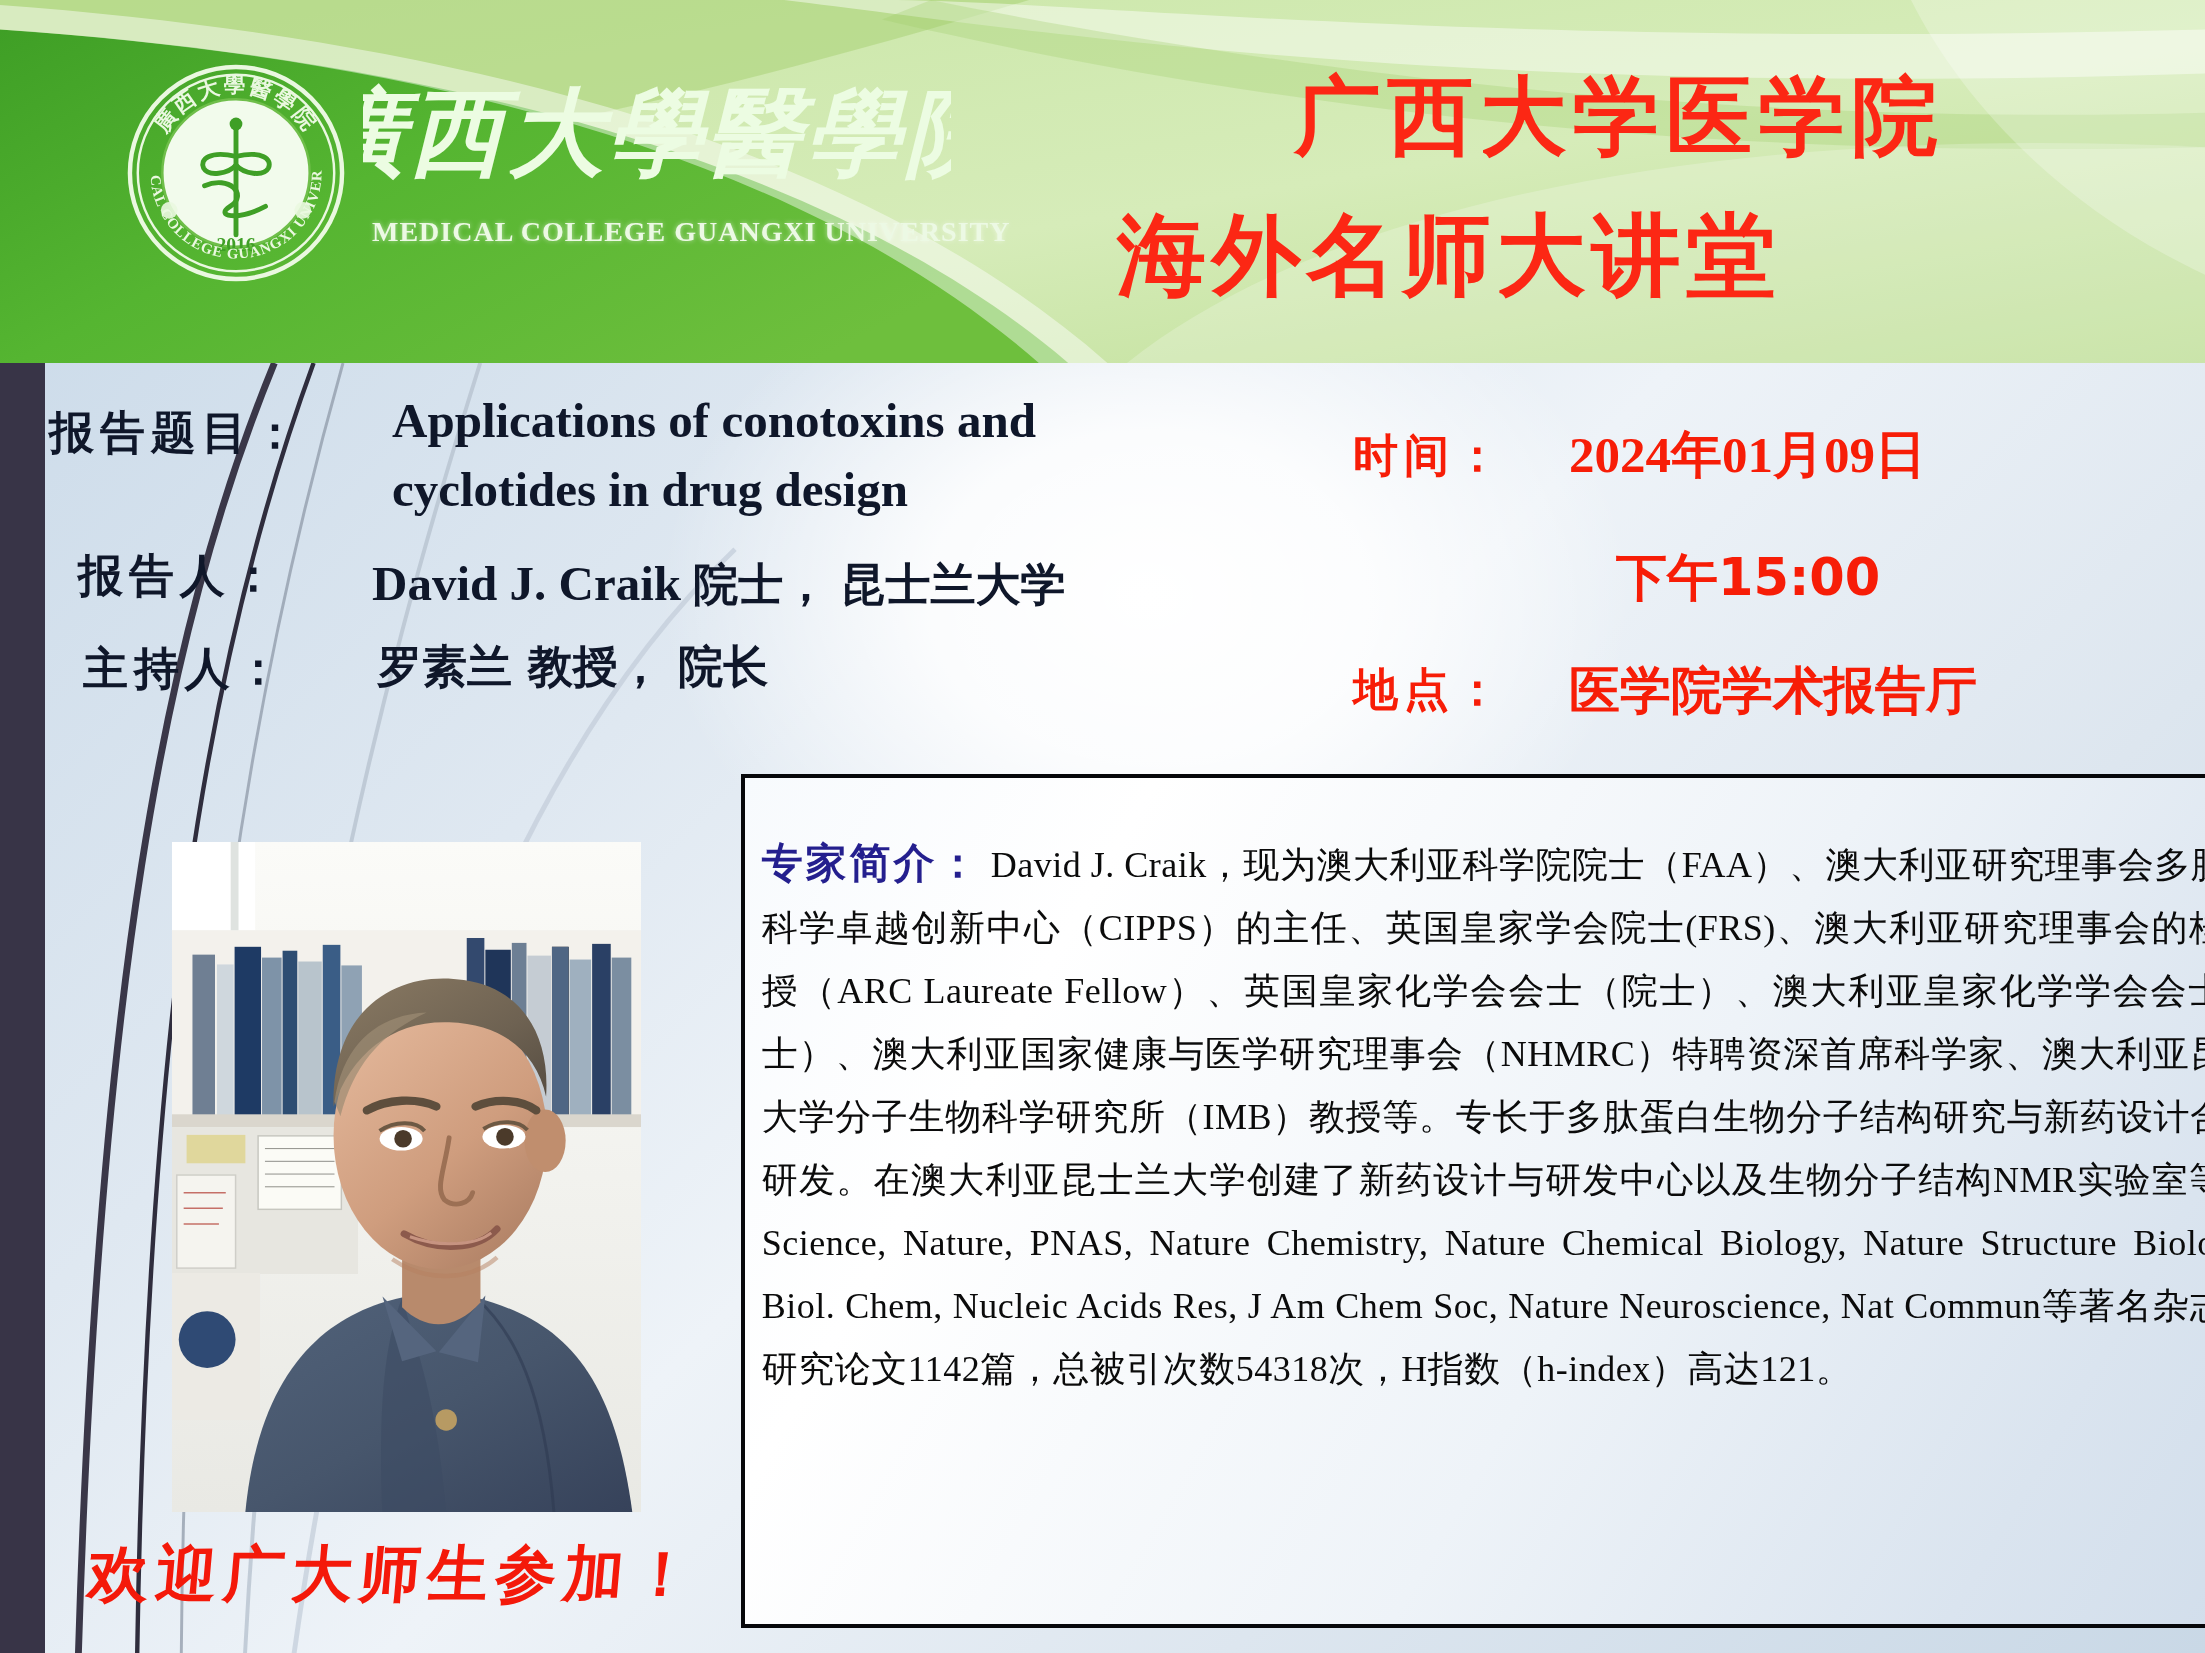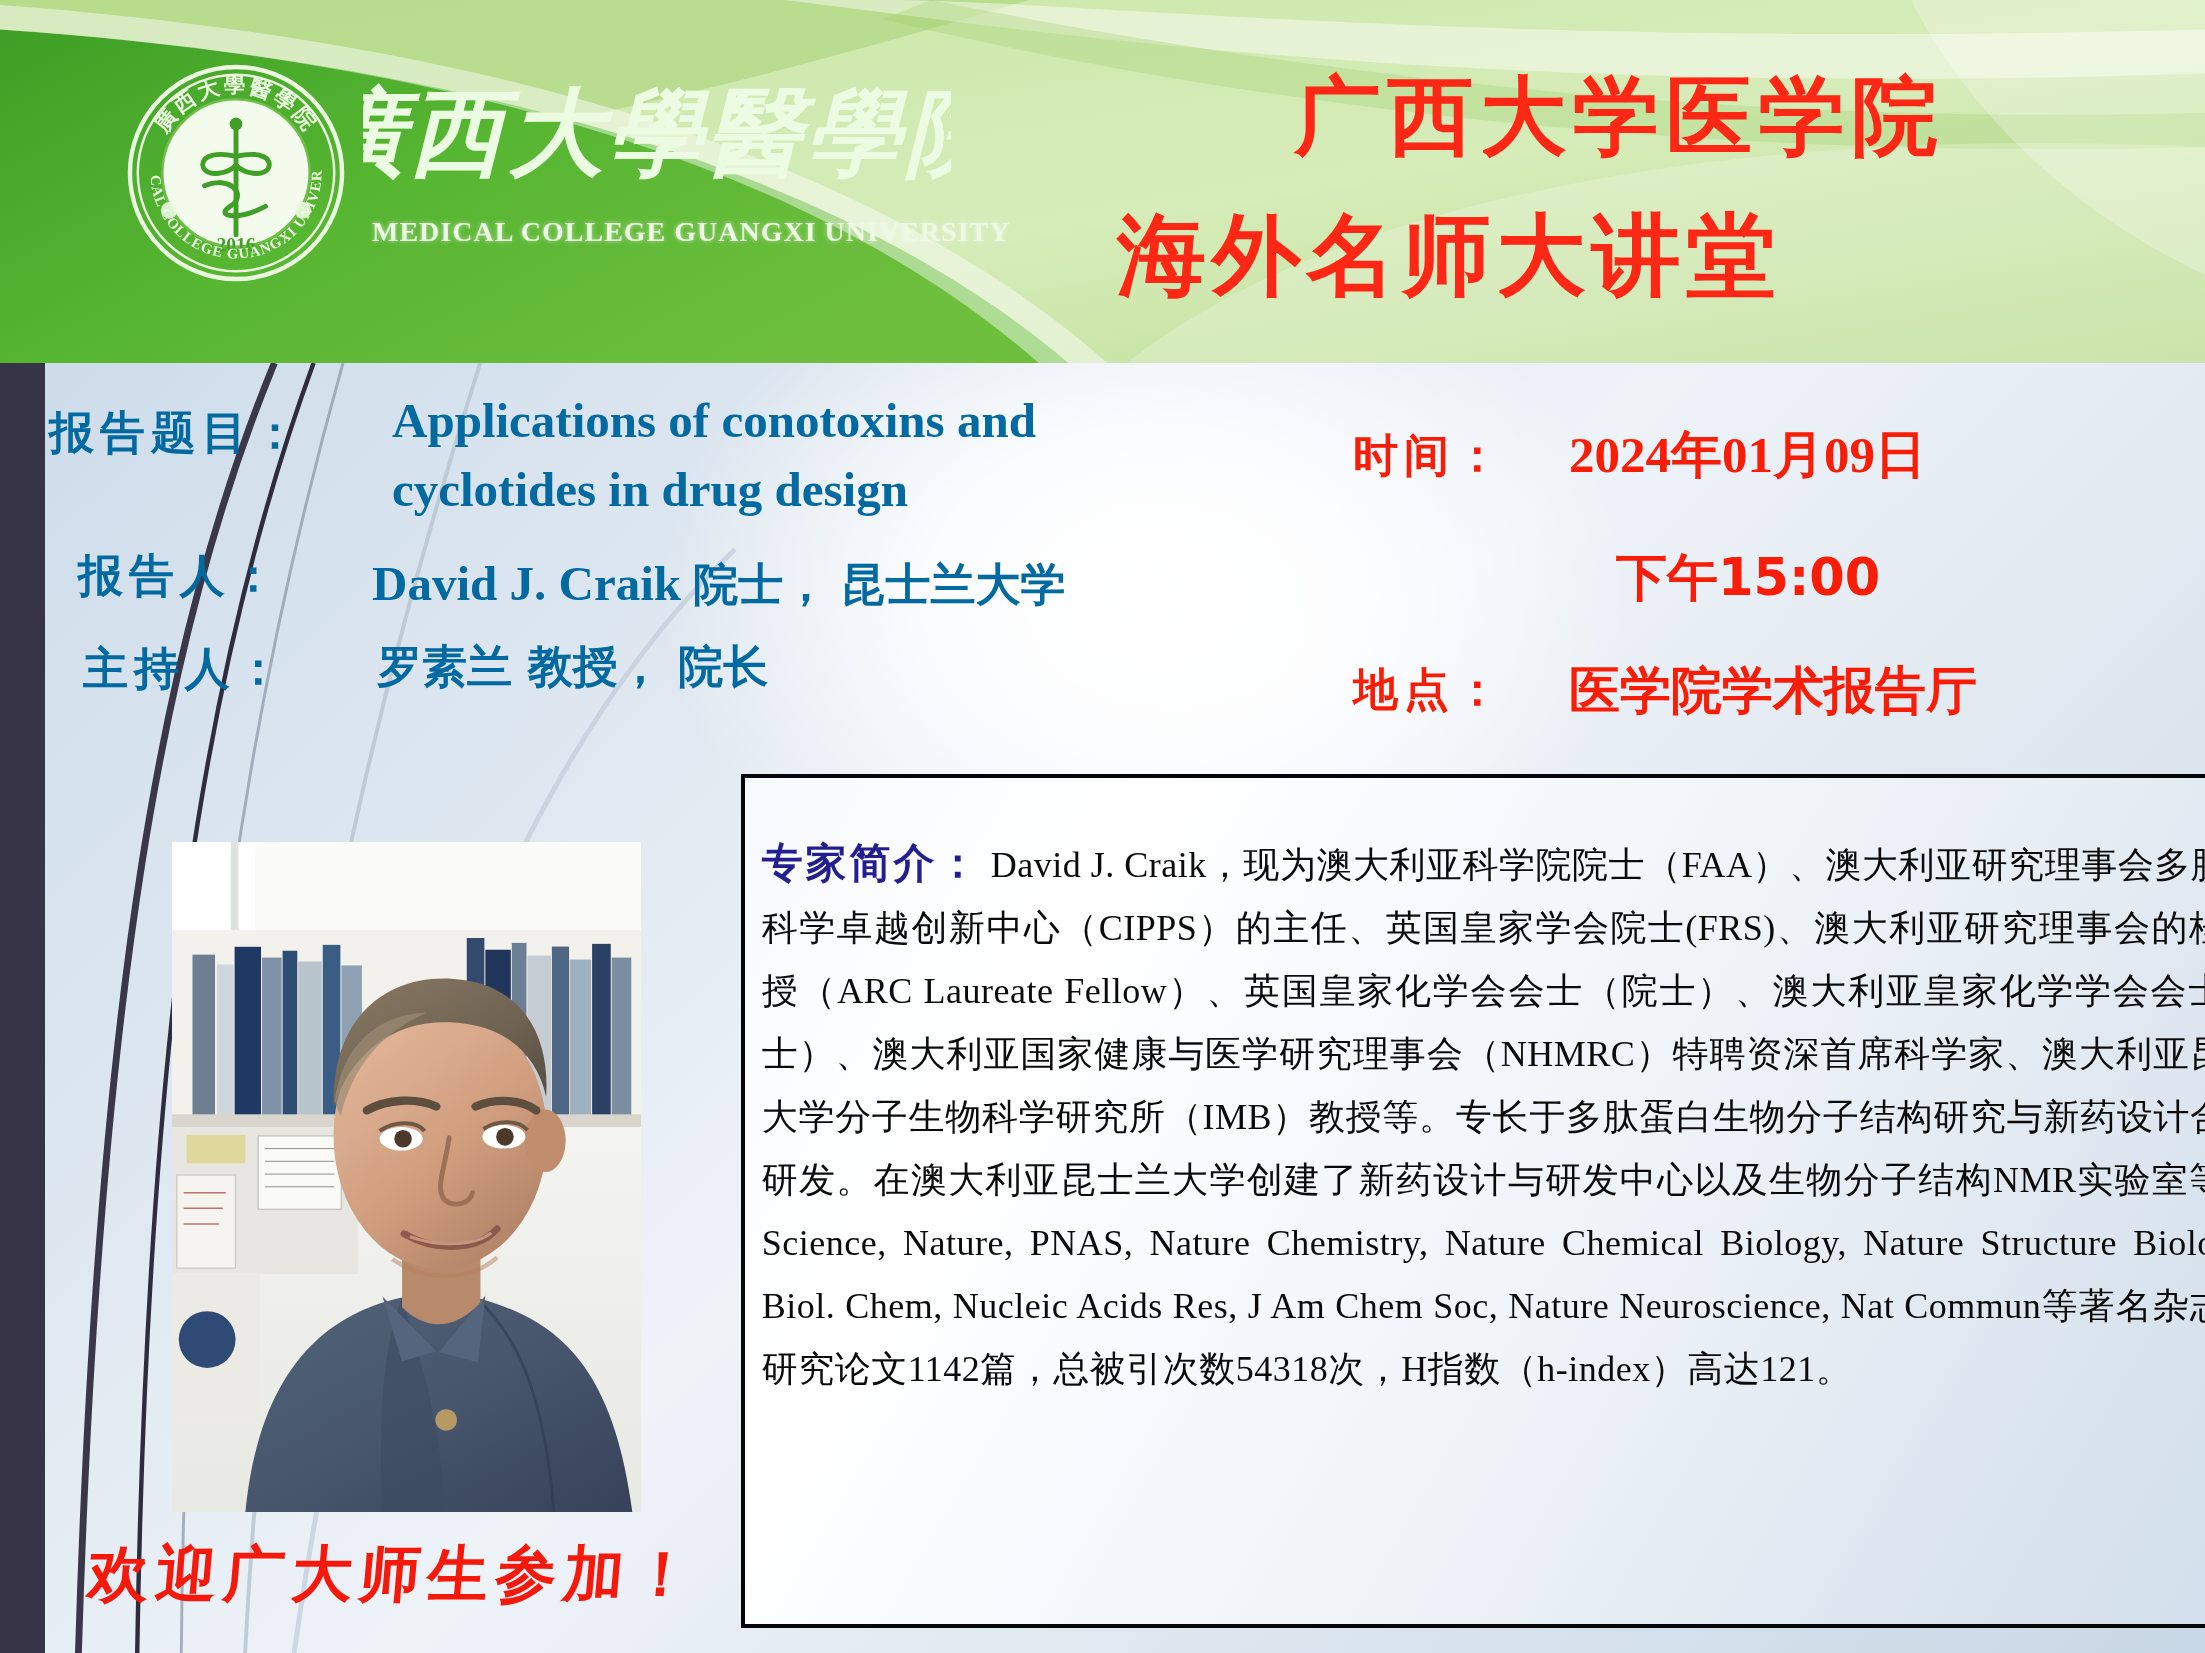--- a/index.html
+++ b/index.html
@@ -78,21 +78,21 @@
     text-align:left;
     color:#fc2714;
     font-family:"DejaVu Sans",sans-serif;
     font-weight:700;
     font-size:89px;
     letter-spacing:5.9px;
     white-space:nowrap;
   }
 
   
-  .blue{color:#0369a1;}
+  .blue{color:#0f172a;}
   .red{color:#f71d07;}
   .info-lbl{
     font-family:"DejaVu Sans",sans-serif;
     font-weight:700;
     letter-spacing:5.9px;
   }
   .info-val-en{
     font-family:"Liberation Serif",serif;
     font-weight:700;
   }

